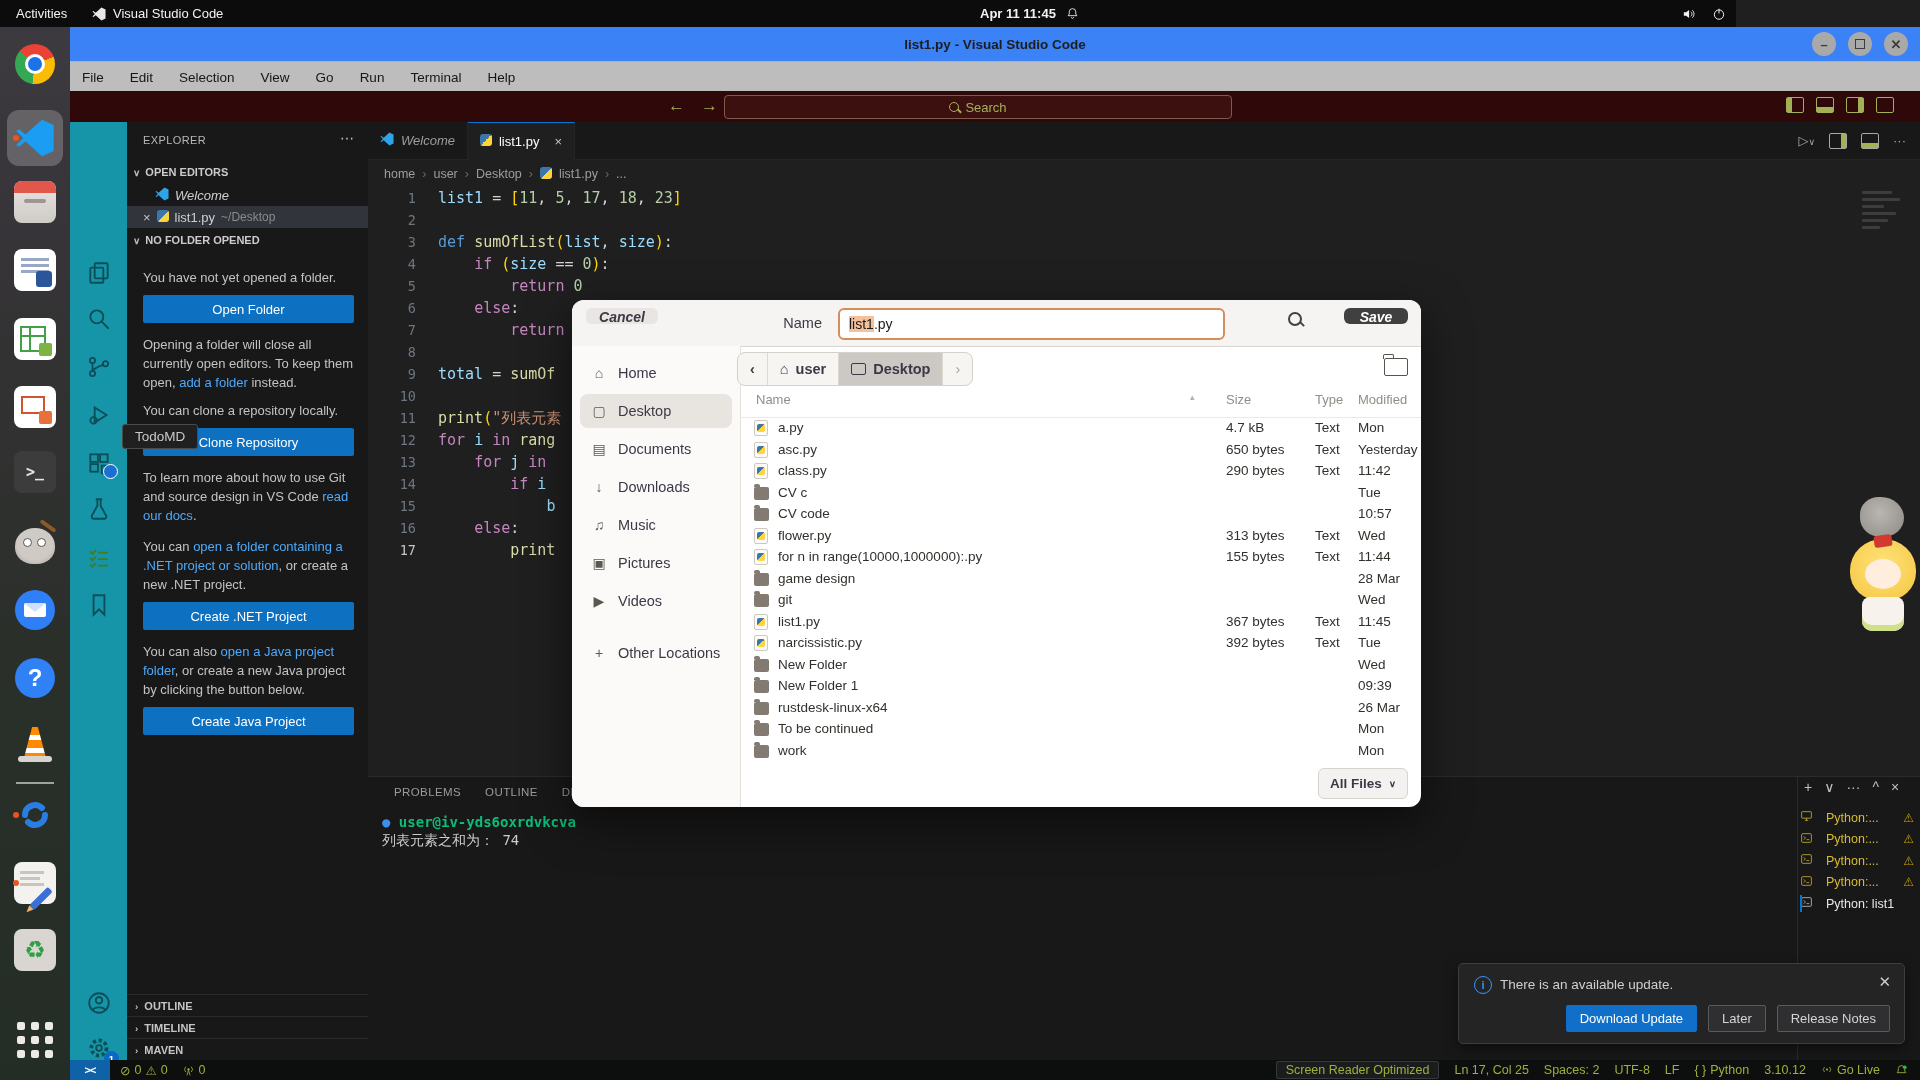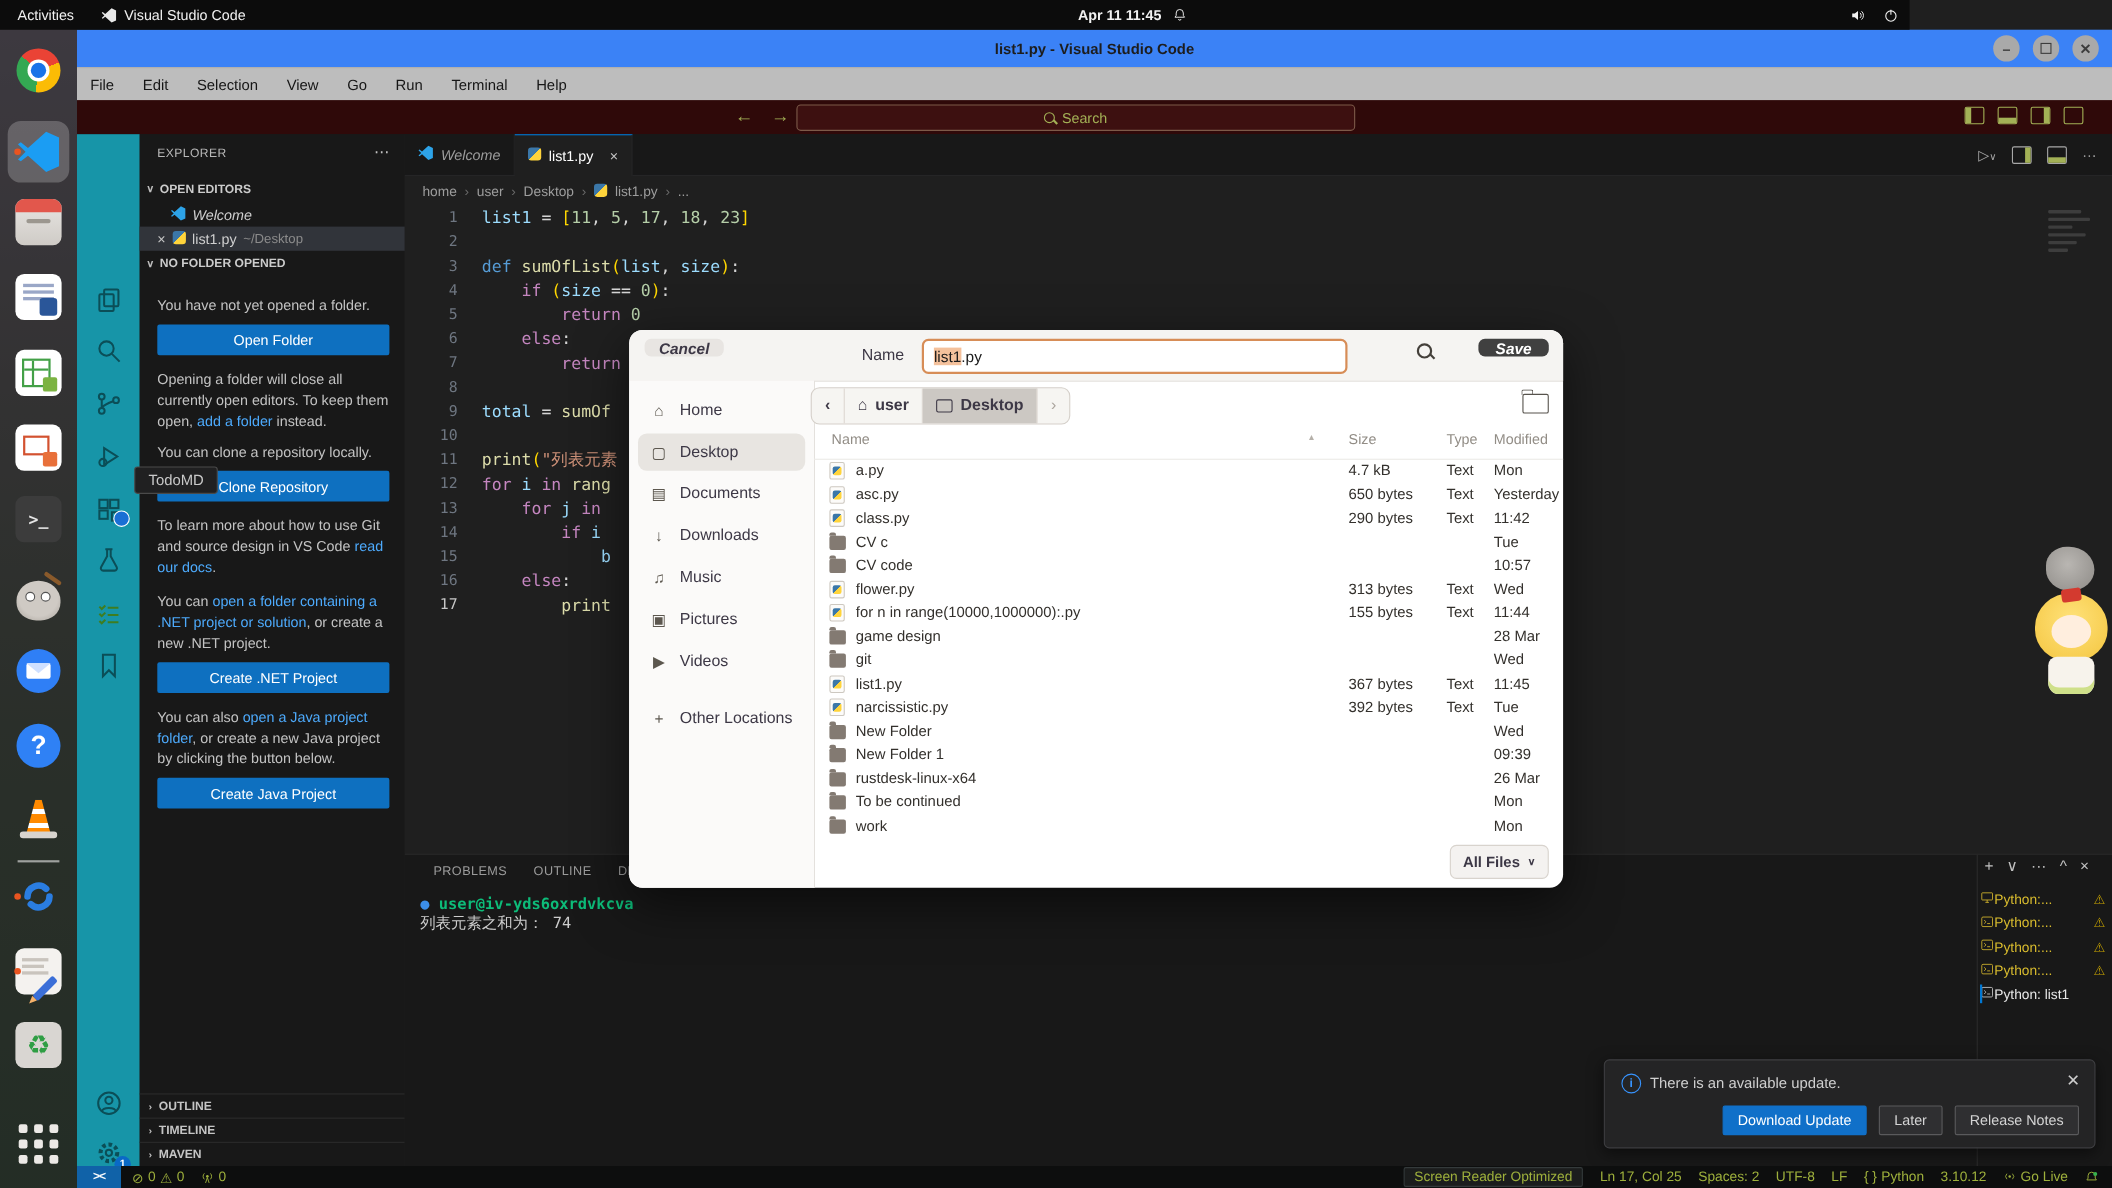--- a/index.html
+++ b/index.html
@@ -104,21 +104,21 @@
   .tk-v{color:#9CDCFE}.tk-o{color:#d4d4d4}.tk-n{color:#b5cea8}.tk-y{color:#ffd700}.tk-k{color:#569cd6}.tk-f{color:#dcdcaa}.tk-c{color:#c586c0}.tk-s{color:#ce9178}
   .minimap{position:absolute;right:14px;top:65px;width:46px;}
   .minimap i{display:block;height:3px;margin:4px 2px;background:#3d3d3d;border-radius:1px;}
   
   .panel{position:absolute;left:298px;right:0;top:749px;bottom:20px;background:#181818;border-top:1px solid #2b2b2b;}
   .ptabs{position:absolute;left:26px;top:0;height:30px;display:flex;gap:24px;align-items:center;font-size:11.5px;letter-spacing:.4px;color:#9b9b9b;}
   .term{position:absolute;left:14px;top:36px;font-family:"DejaVu Sans Mono",monospace;font-size:14px;line-height:18px;white-space:pre;}
   .t-green{color:#0dbc79;font-weight:bold}.t-white{color:#cccccc}.t-dot{color:#3b8eea}.t-gray{color:#8a8a8a}
   .tside{position:absolute;right:0;top:0;width:122px;bottom:0;border-left:1px solid #2b2b2b;}
   .tside-tools{position:absolute;left:6px;top:2px;display:flex;gap:12px;color:#c0c0c0;font-size:14px;align-items:center;}
-  .titem{position:absolute;left:2px;right:0;height:21px;display:flex;align-items:center;gap:0;font-size:12.5px;color:#d8bb2e;text-align:right;}
+  .titem{position:absolute;left:2px;right:0;height:21px;display:flex;align-items:center;gap:13px;font-size:12.5px;color:#d8bb2e;text-align:right;}
   .titem svg{stroke:#d8bb2e;fill:none;stroke-width:1.4;}
   .titem.on{color:#e7e7e7;}
   .titem.on svg{stroke:#cccccc;}
   .titem .warn{position:absolute;right:6px;color:#c8a400;font-size:12px;}
   .titem .selbar{position:absolute;left:0;top:2px;bottom:2px;width:2px;background:#0078d4;}
   
   .status{position:absolute;left:70px;right:0;bottom:0;height:20px;background:#0d0e0e;color:#9eb03c;font-size:12.5px;display:flex;align-items:center;z-index:85;}
   .st-remote{width:40px;height:20px;background:#1062a8;color:#fff;display:flex;align-items:center;justify-content:center;font-size:11px;font-weight:bold;letter-spacing:-1px;}
   .st-left{display:flex;align-items:center;gap:14px;margin-left:10px;}
   .st-grp{display:flex;align-items:center;gap:4px;}

